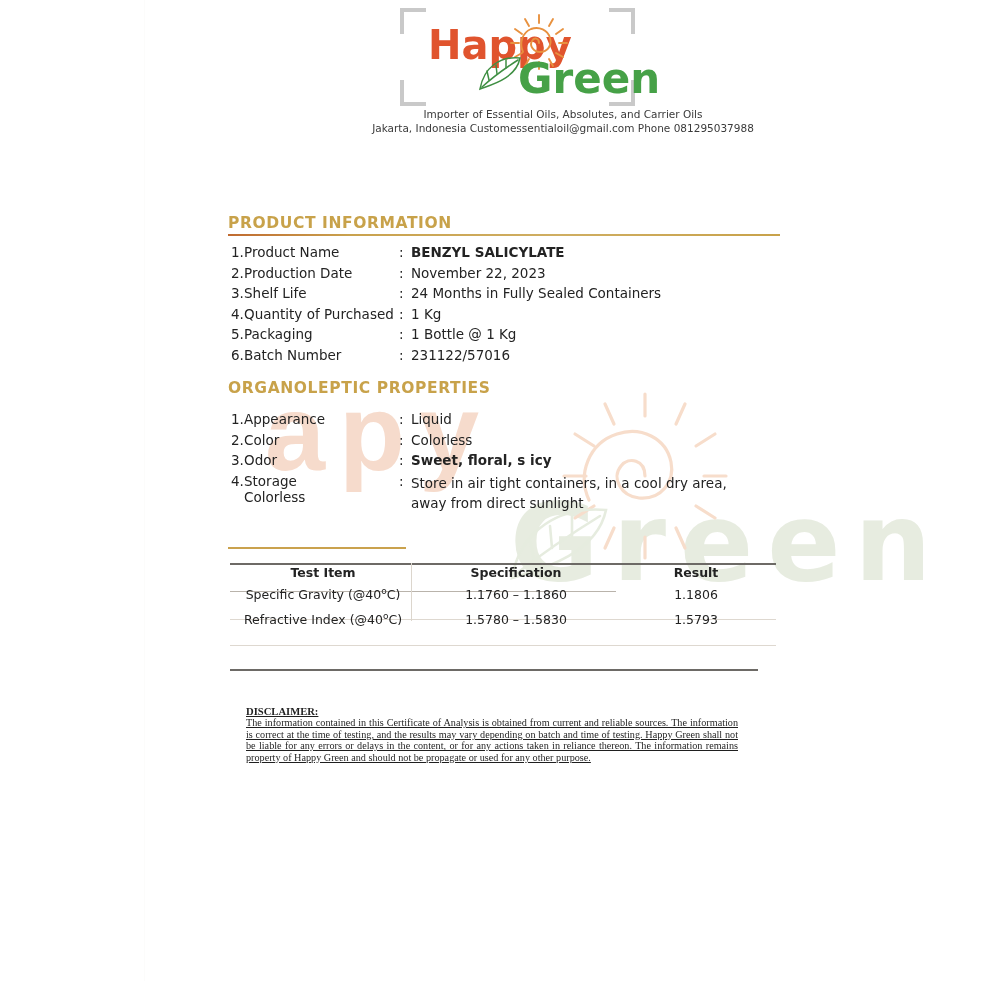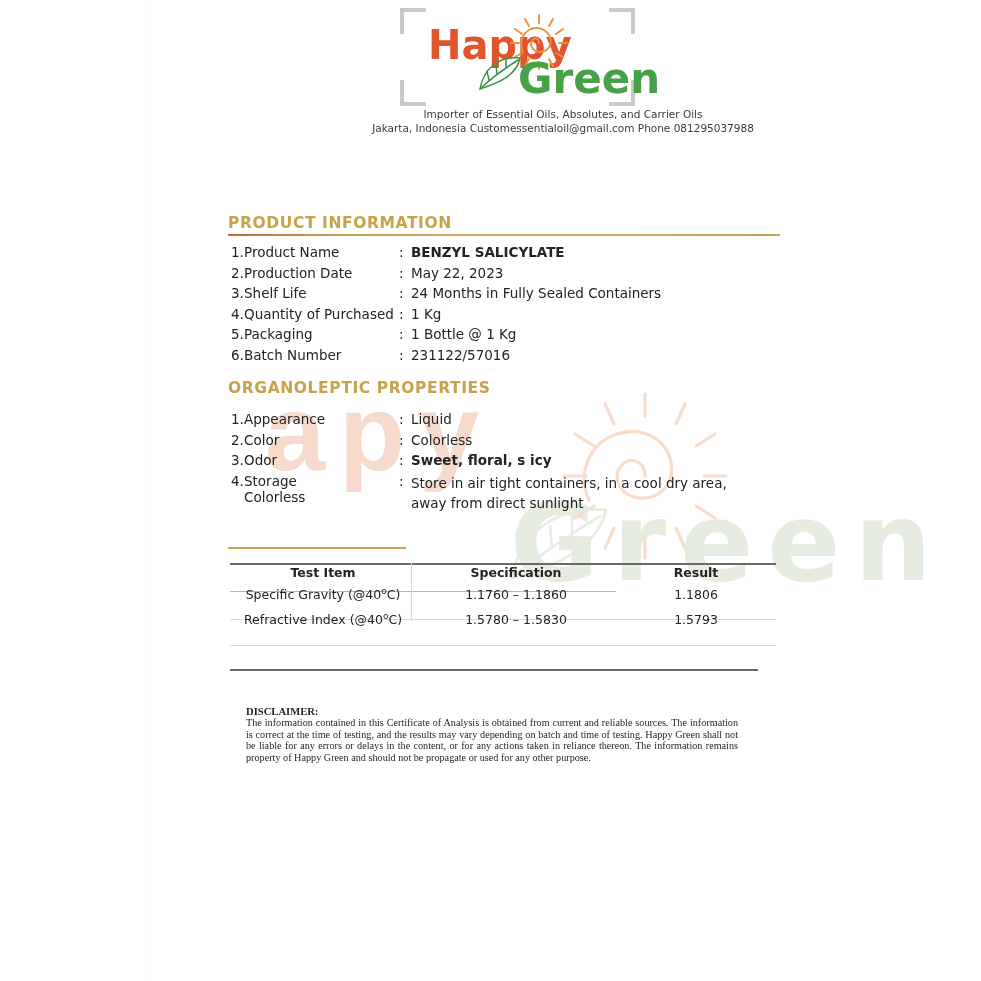--- a/index.html
+++ b/index.html
@@ -253,20 +253,21 @@
   #disclaimer {
     position: absolute;
     left: 246px;
     top: 706px;
     width: 492px;
     font-family: "Liberation Serif", serif;
     font-size: 10.2px;
     line-height: 11.4px;
     color: #1f1f1f;
     text-align: justify;
+    text-decoration: underline;
   }
   #disclaimer .dtitle {
     font-weight: bold;
     font-size: 10.6px;
     display: block;
     margin-bottom: 0px;
     text-align: left;
   }
   sup { font-size: 0.72em; vertical-align: super; }
 </style>
@@ -356,21 +357,21 @@
     <div class="row">
       <span class="num">1.</span>
       <span class="label">Product Name</span>
       <span class="colon">:</span>
       <span class="value bold">BENZYL SALICYLATE</span>
     </div>
     <div class="row">
       <span class="num">2.</span>
       <span class="label">Production Date</span>
       <span class="colon">:</span>
-      <span class="value">May 22, 2023</span>
+      <span class="value">November 22, 2023</span>
     </div>
     <div class="row">
       <span class="num">3.</span>
       <span class="label">Shelf Life</span>
       <span class="colon">:</span>
       <span class="value">24 Months in Fully Sealed Containers</span>
     </div>
     <div class="row">
       <span class="num">4.</span>
       <span class="label">Quantity of Purchased</span>

